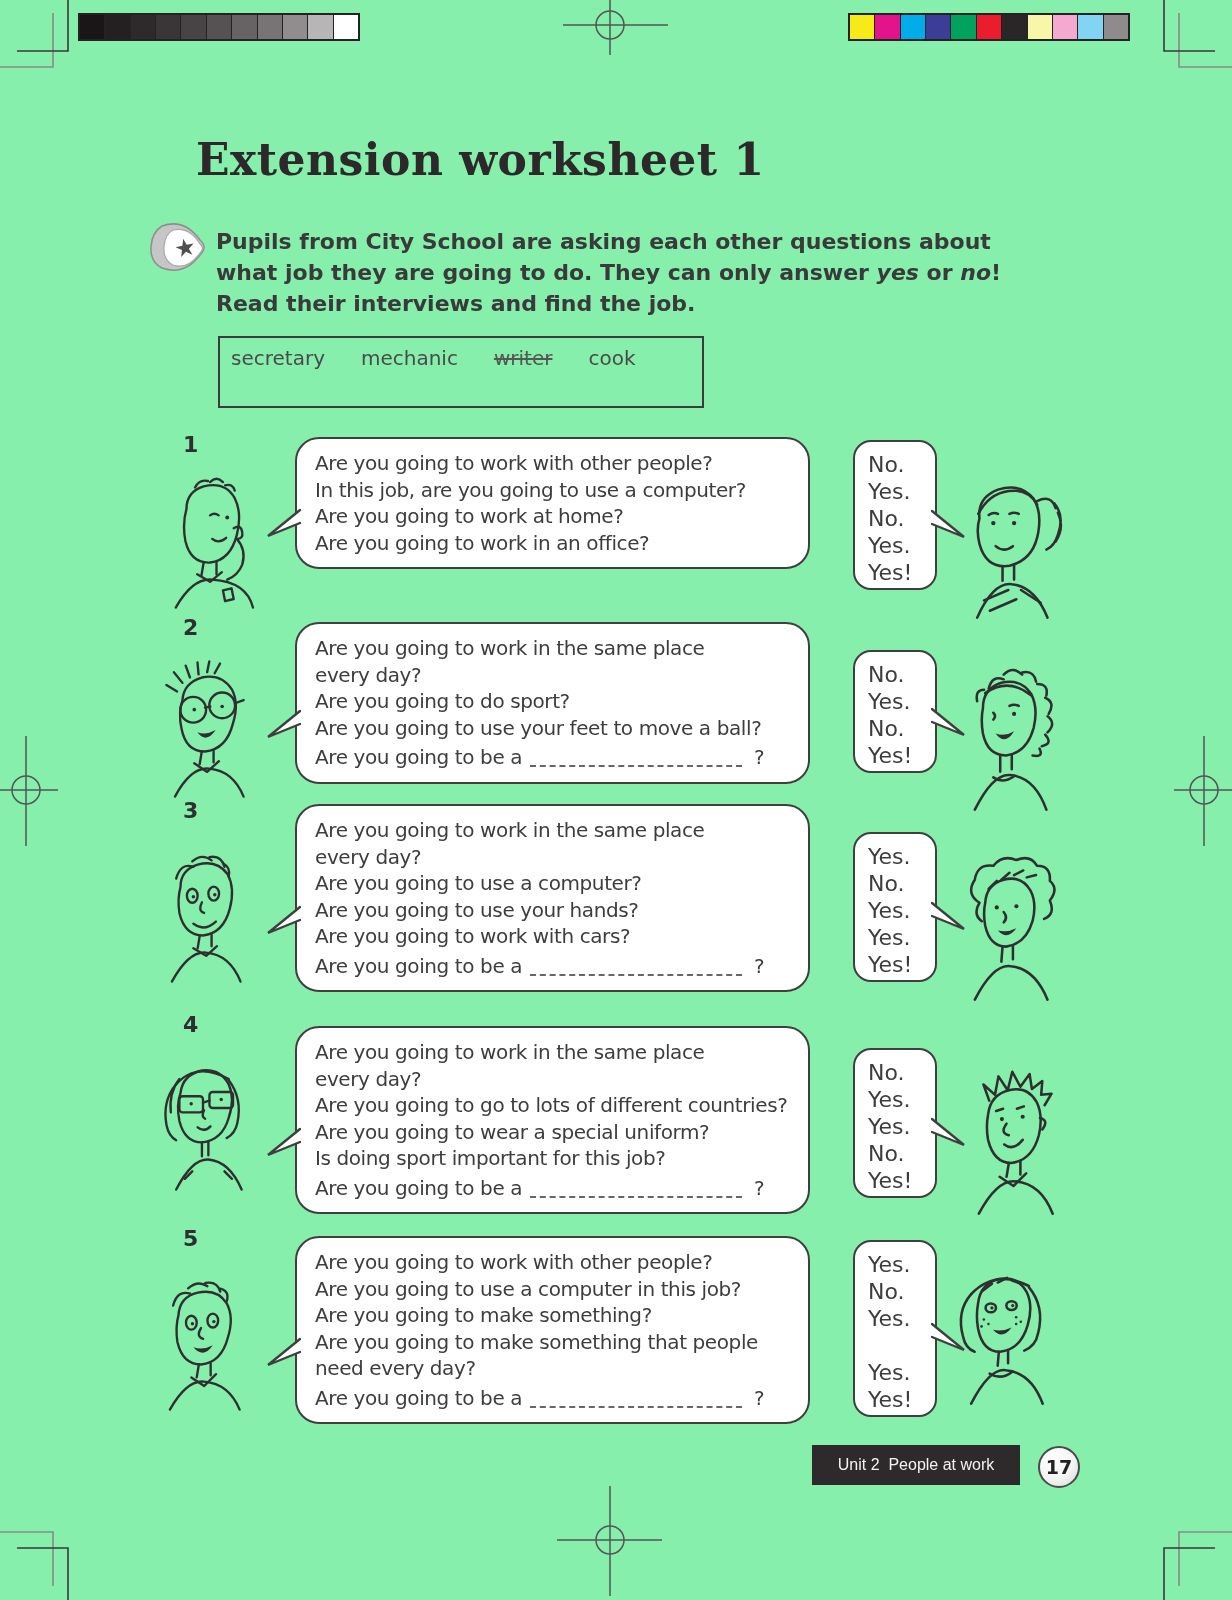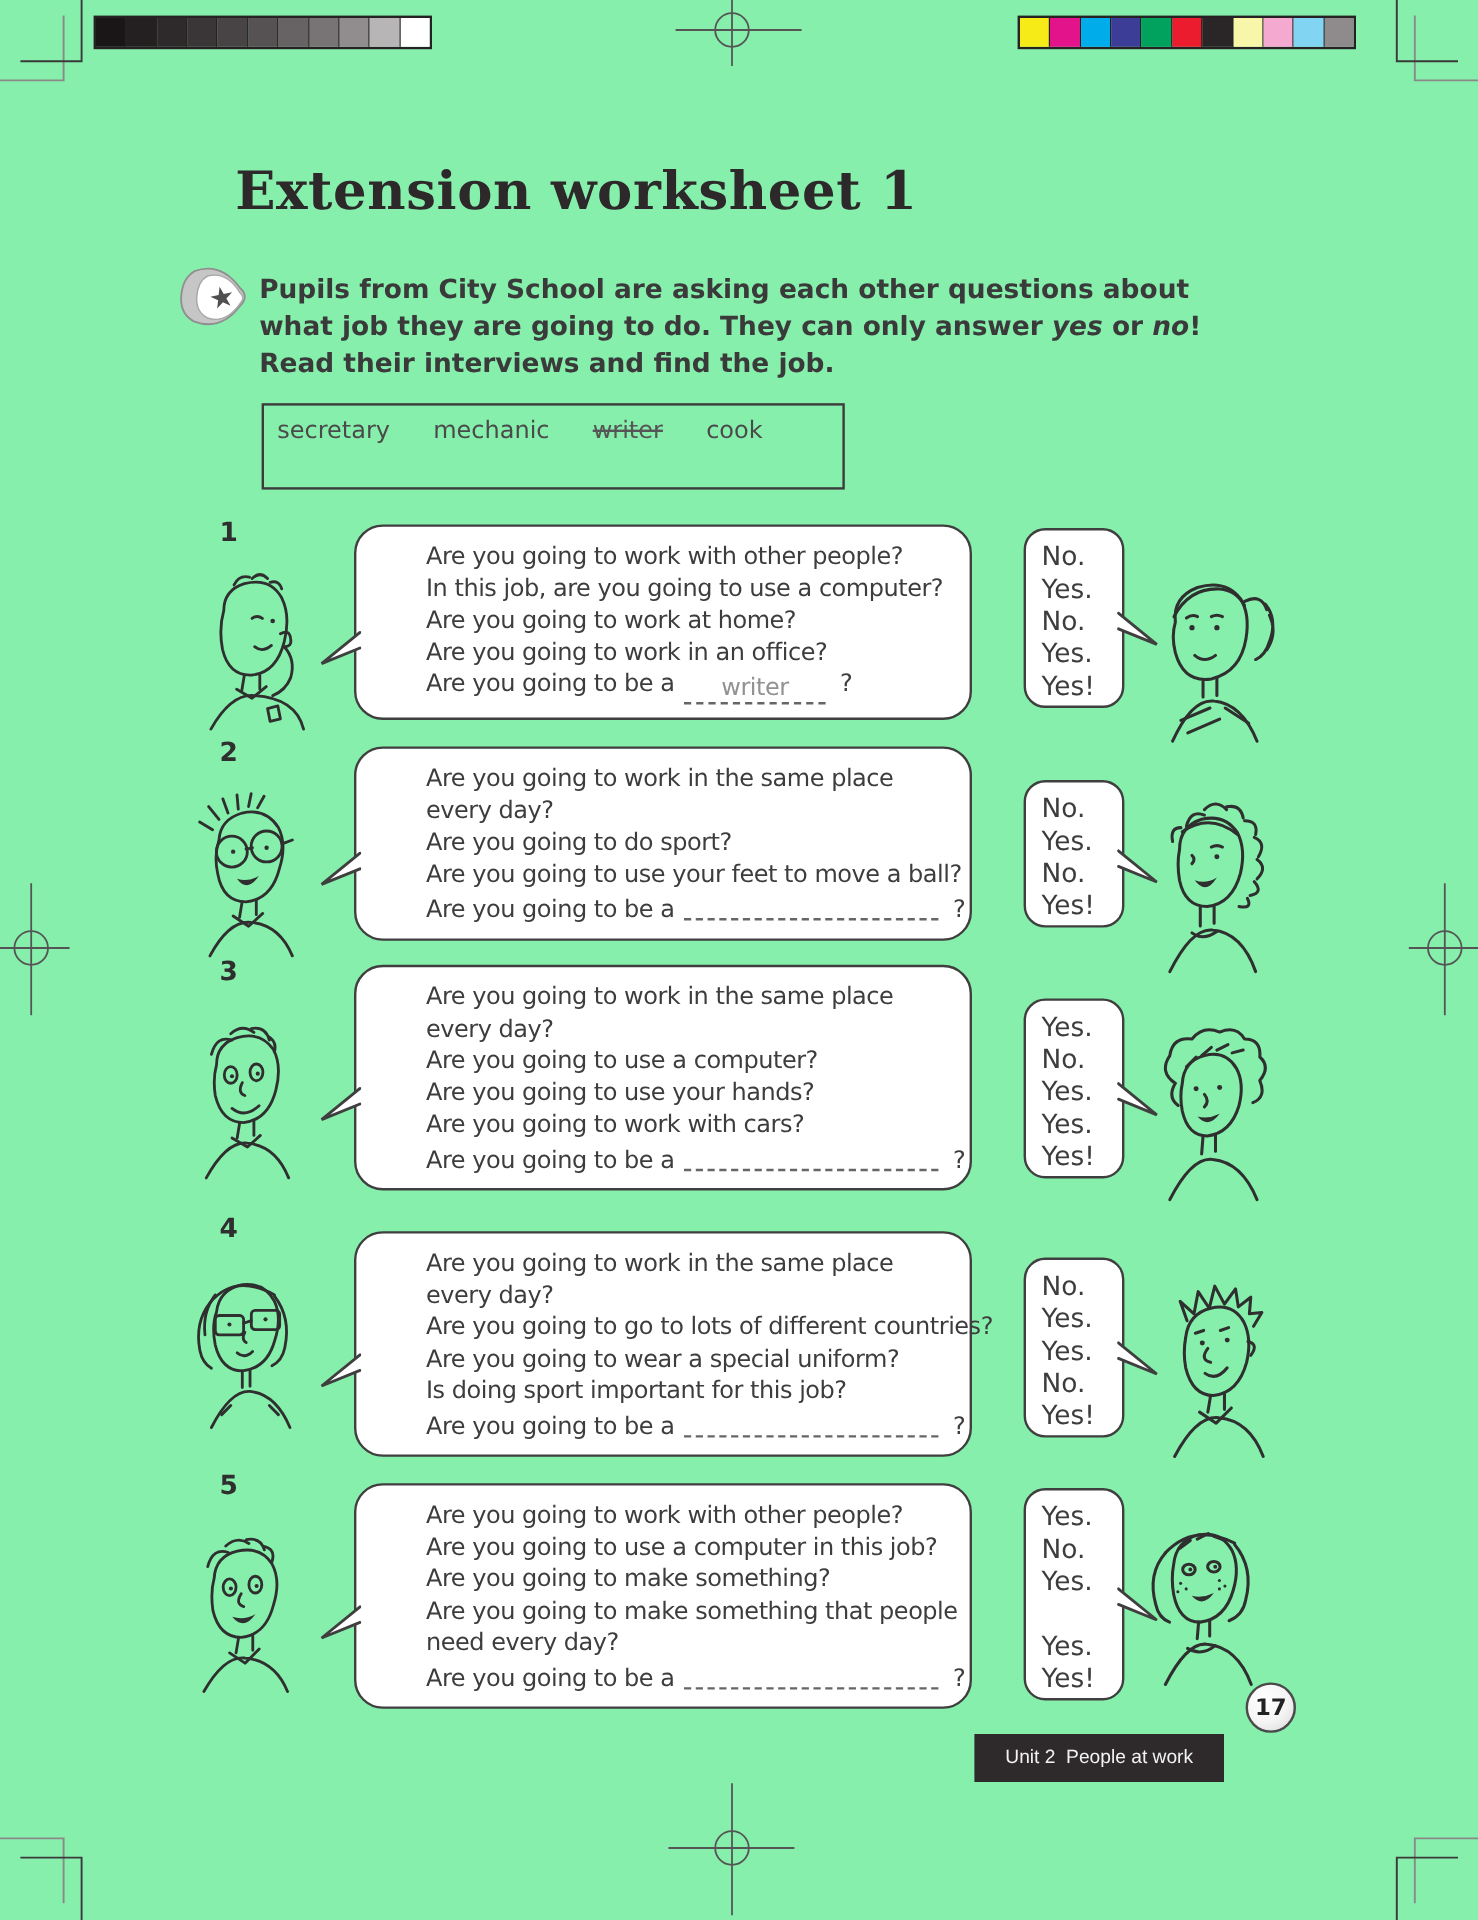--- a/index.html
+++ b/index.html
@@ -31,36 +31,36 @@
 
   .section{position:absolute;left:0;width:1232px;z-index:2;}
   .sec-num{position:absolute;left:183px;top:0;font-weight:bold;font-size:22px;color:#2f2f2f;}
   .face{position:absolute;}
   .face-i{width:118px;height:148px;}
   .face-a{width:136px;height:150px;}
 
   .bubble{position:absolute;left:295px;width:515px;box-sizing:border-box;background:#fff;
           border:2.6px solid #3f3f3f;border-radius:24px;padding:11px 10px 11px 18px;
           font-size:20px;line-height:26.5px;letter-spacing:-0.4px;color:#3d3d3d;}
-  .qline{white-space:nowrap;margin-left:40px;}
+  .qline{white-space:nowrap;}
   .blank{display:inline-block;border-bottom:2.5px dashed #666;text-align:center;
          height:24px;line-height:22px;vertical-align:-3px;color:#929292;font-size:20px;
          margin:0 6px 0 8px;}
 
   .ansbox{position:absolute;left:853px;width:84px;box-sizing:border-box;background:#fff;
           border:2.6px solid #3f3f3f;border-radius:18px;padding:9px 0 2px 13px;
           font-size:22px;line-height:27px;color:#3d3d3d;}
   .tail{position:absolute;z-index:3;}
   .tail-l{left:-32px;top:54%;}
   .tail-r{right:-32px;top:46%;}
 
   .footer-bar{position:absolute;left:812px;top:1445px;width:208px;height:40px;background:#2e2a2b;
               display:flex;align-items:center;justify-content:center;z-index:2;}
   .footer-bar span{color:#f2f2f2;font-family:"Liberation Sans",sans-serif;font-size:16px;white-space:pre;}
-  .page-circle{position:absolute;left:1038px;top:1402px;width:42px;height:42px;border:2.5px solid #4a4a4a;
+  .page-circle{position:absolute;left:1038px;top:1446px;width:42px;height:42px;border:2.5px solid #4a4a4a;
                border-radius:50%;box-sizing:border-box;display:flex;align-items:center;justify-content:center;
                background:radial-gradient(circle at 35% 30%, #ffffff 0%, #f4f4f4 55%, #d6d6d6 100%);
                font-weight:bold;font-size:19px;color:#222;z-index:2;}
 </style>
 </head>
 <body>
 
 <div class="page">
 
   <svg class="marks-svg" width="1232" height="1600" viewBox="0 0 1232 1600">
@@ -164,23 +164,20 @@
     <div class="bubble" style="top: 5px;">
       <svg class="tail tail-l" width="36" height="32" viewBox="0 0 36 32">
         <path d="M35 2 L3 28 L35 15" fill="#ffffff" stroke="#3f3f3f" stroke-width="2.4" stroke-linecap="round"></path>
       </svg>
       <div class="qlines">
             <div class="qline">Are you going to work with other people?</div>
             <div class="qline">In this job, are you going to use a computer?</div>
             <div class="qline">Are you going to work at home?</div>
             <div class="qline">Are you going to work in an office?</div>
           </div>
-      <div class="qline qfinal">
-        <span class="qpre">Are you going to be a</span><span class="blank" style="width: 118px;"><span class="blank-text">writer</span></span><span class="qsuf"> ?</span>
-      </div>
     </div>
     <div class="ansbox" style="top: 8px;">
       <svg class="tail tail-r" width="36" height="32" viewBox="0 0 36 32">
         <path d="M1 2 L33 28 L1 15" fill="#ffffff" stroke="#3f3f3f" stroke-width="2.4" stroke-linecap="round"></path>
       </svg>
       <div class="alines">
             <div>No.</div>
             <div>Yes.</div>
             <div>No.</div>
             <div>Yes.</div>

